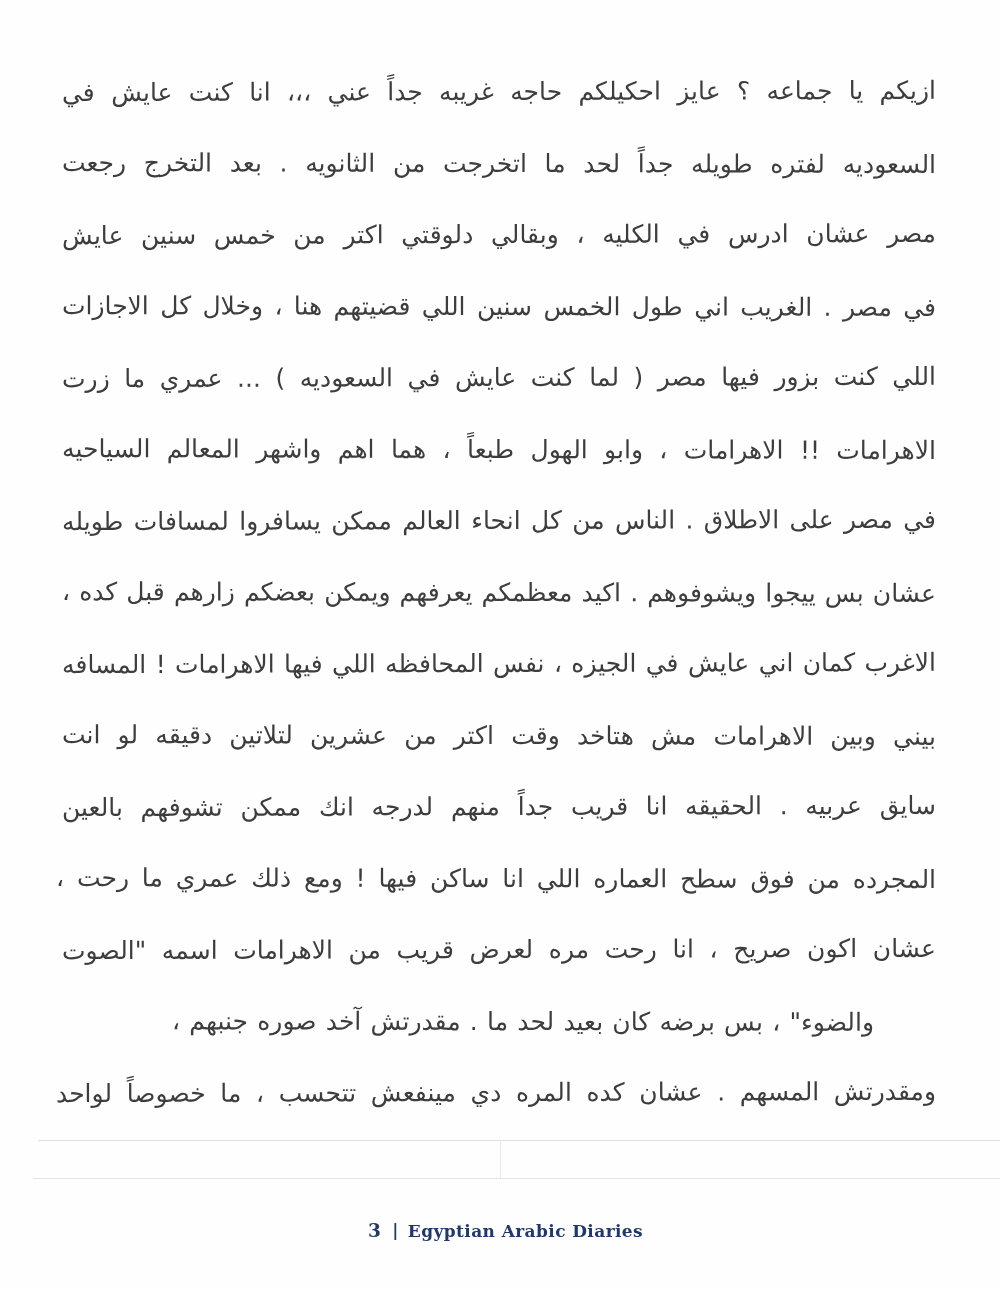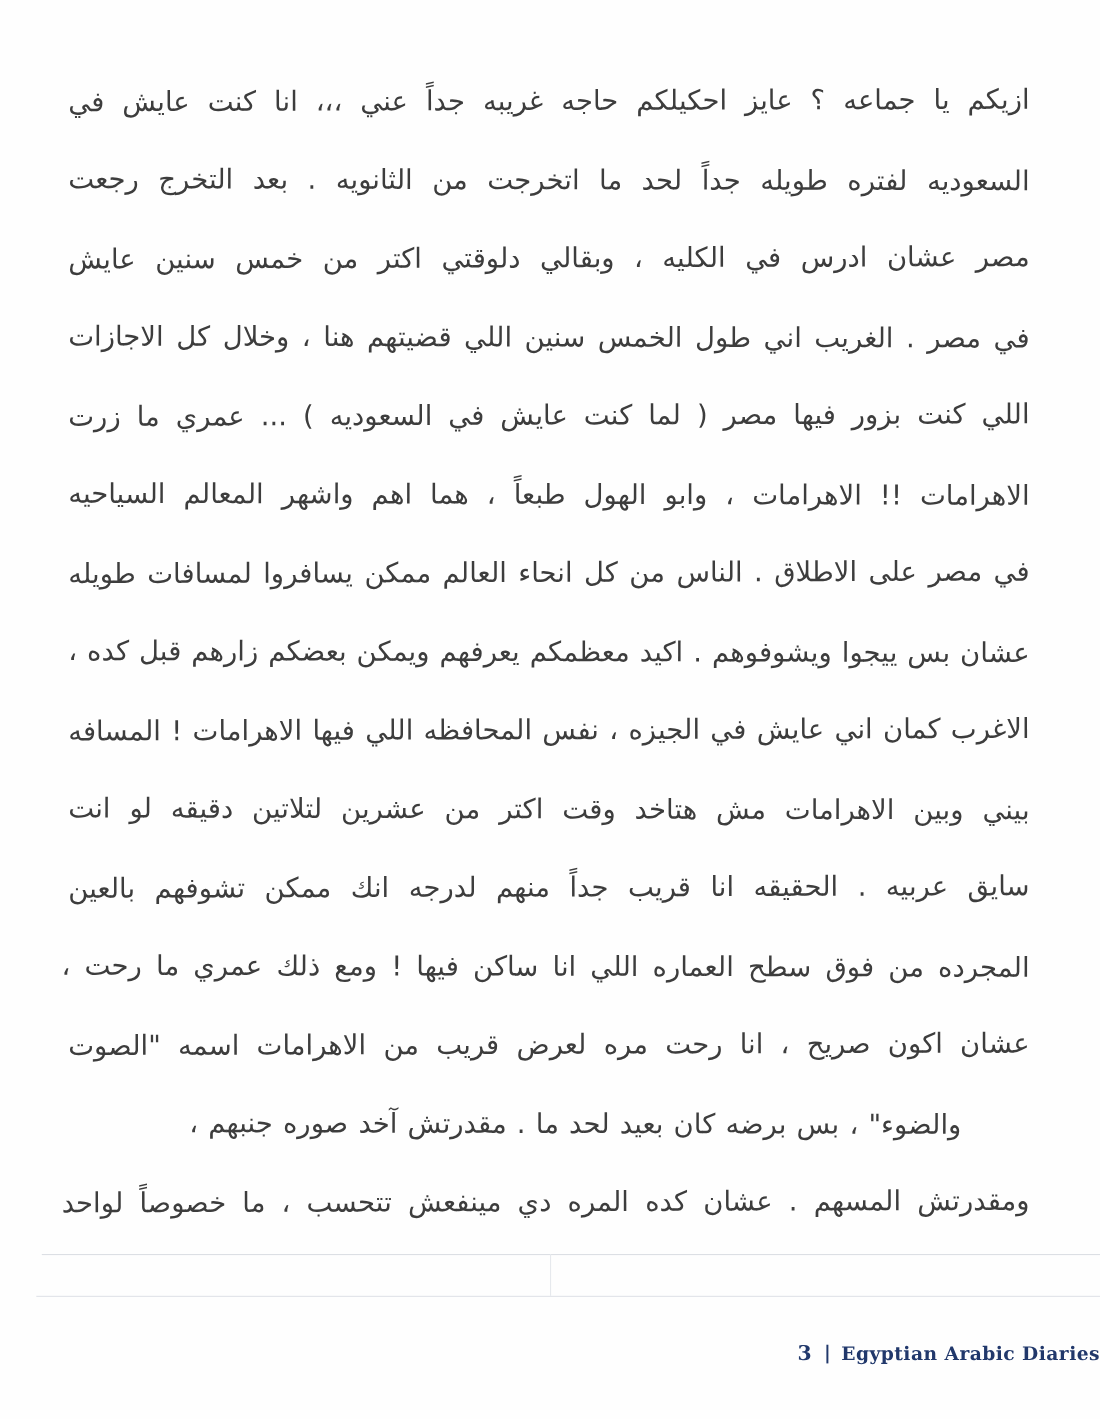--- a/index.html
+++ b/index.html
@@ -48,21 +48,21 @@
   }
   .rule-1{top:1140px;left:38px;right:0;}
   .rule-2{top:1178px;left:33px;right:0;background:#e0e3e8;}
   .vrule{
     position:absolute;top:1140px;left:500px;width:1px;height:38px;
     background:#e6e9ed;
   }
   .footer{
     position:absolute;
     top:1220px;left:11px;right:0;
-    text-align:right;
+    text-align:center;
     font-family:"DejaVu Serif","Liberation Serif",serif;
     color:var(--navy);
     font-size:17px;
     letter-spacing:0.4px;
     white-space:nowrap;
   }
   .footer .num{
     font-weight:bold;
     font-size:18.5px;
   }

